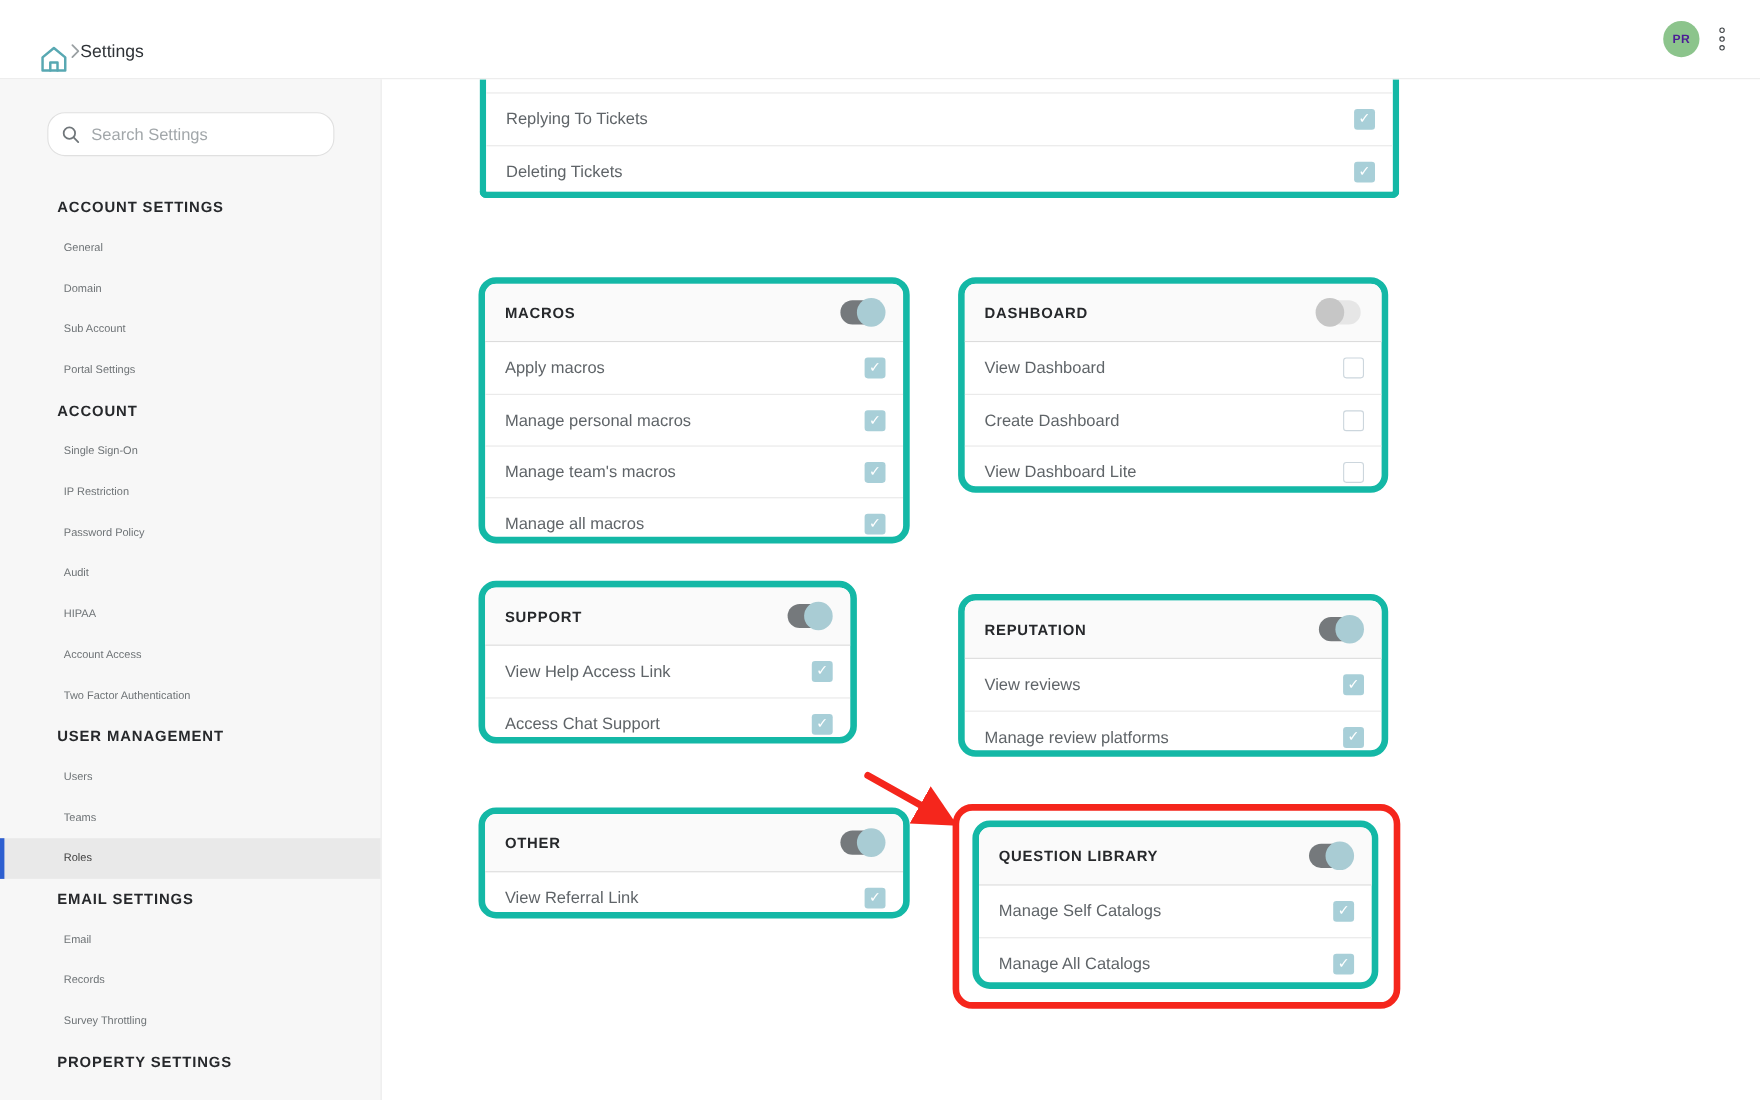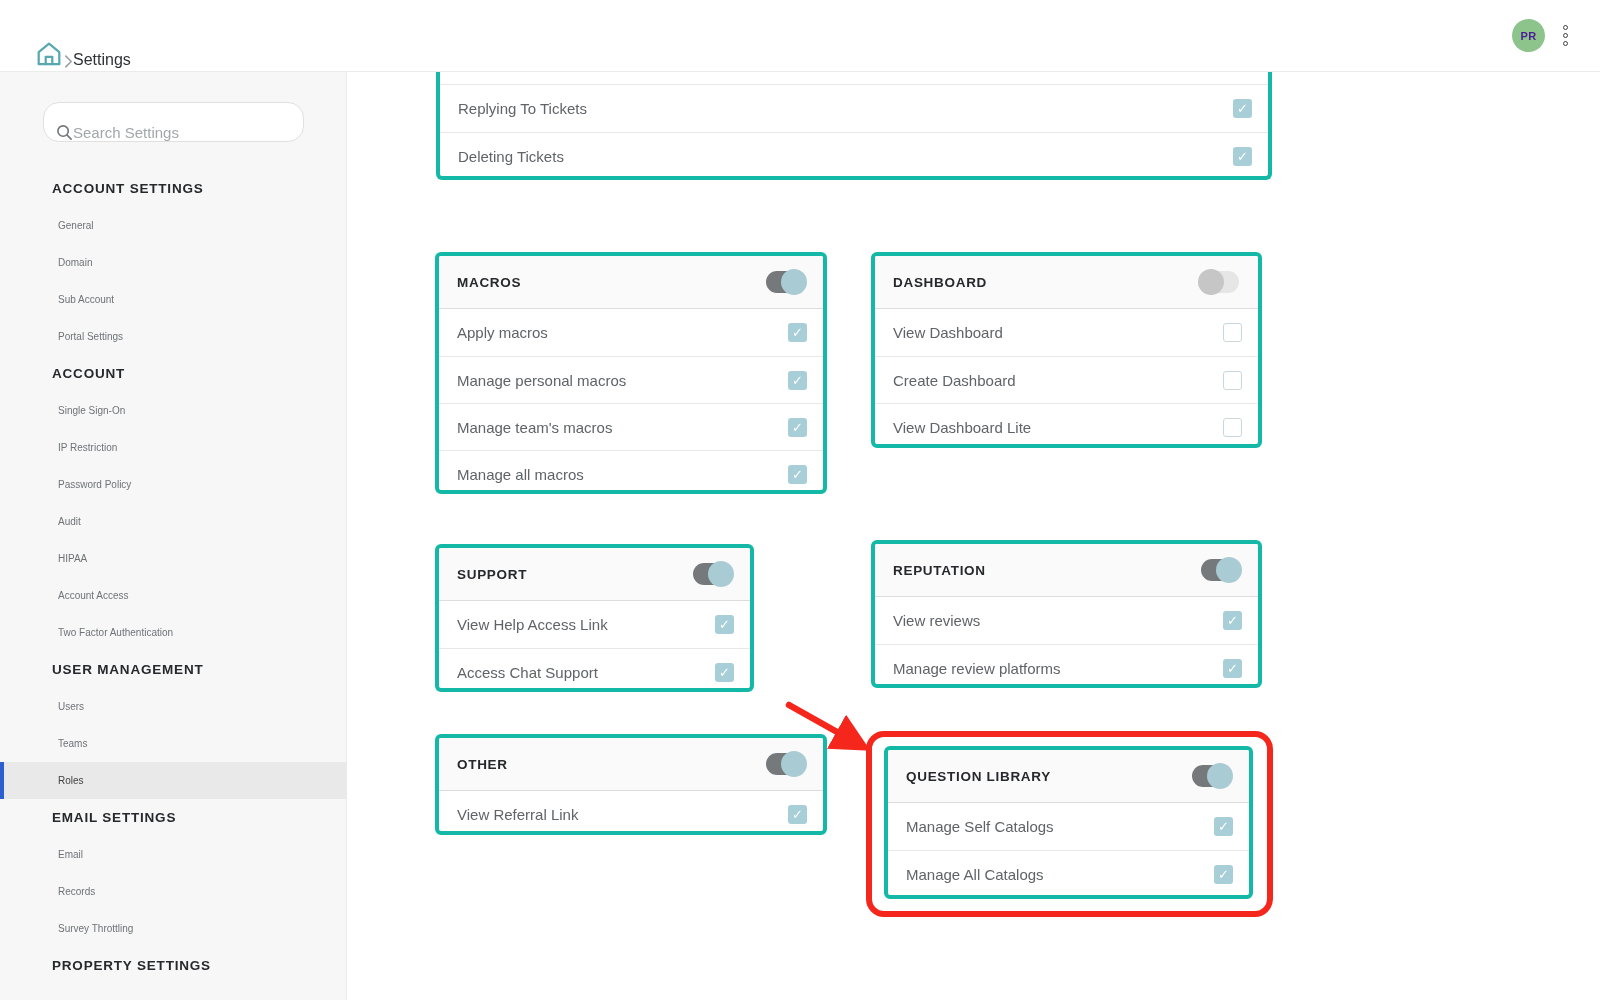--- a/index.html
+++ b/index.html
@@ -12,55 +12,55 @@
     --avatar-green:#8cc48c;
     --annotation-red:#f5261c;
     --home-icon-teal:#58a8b2;
   }
   *{margin:0;padding:0;box-sizing:border-box;}
   html,body{width:1600px;height:1000px;overflow:hidden;}
   body{font-family:"Liberation Sans","DejaVu Sans",sans-serif;background:#fff;position:relative;color:#2f3337;}
 
   
   .topbar{position:absolute;left:0;top:0;width:1600px;height:72px;background:#fff;border-bottom:1px solid #ebebeb;display:flex;align-items:center;justify-content:space-between;padding:0 28px 0 34px;z-index:5;}
-  .crumbs{display:flex;align-items:flex-end;margin-top:36px;}
+  .crumbs{display:flex;align-items:flex-start;margin-top:36px;}
   .home-icon{color:var(--home-icon-teal);display:flex;align-items:center;cursor:pointer;}
   .crumb-chev{color:#9aa0a3;display:flex;align-items:center;}
   .crumb-label{font-size:16px;color:#2f3337;}
   .top-right{display:flex;align-items:center;gap:14px;}
   .avatar{width:33px;height:33px;border-radius:50%;background:var(--avatar-green);color:#4c1d95;font-size:11px;font-weight:bold;display:flex;align-items:center;justify-content:center;letter-spacing:.3px;cursor:pointer;}
   .kebab{display:flex;flex-direction:column;gap:3px;padding:4px;cursor:pointer;}
   .kebab i{width:5px;height:5px;border:1.6px solid #3f4346;border-radius:50%;background:#fff;display:block;}
 
   
   .sidebar{position:absolute;left:0;top:72px;width:347px;height:928px;background:#f7f7f7;border-right:1px solid #ececec;overflow:hidden;}
-  .searchbox{position:absolute;left:43px;top:30px;width:261px;height:40px;background:#fff;border:1px solid #e0e0e0;border-radius:16px;display:flex;align-items:flex-end;padding:0 12px;}
+  .searchbox{position:absolute;left:43px;top:30px;width:261px;height:40px;background:#fff;border:1px solid #e0e0e0;border-radius:16px;display:flex;align-items:center;padding:0 12px;gap:10px;}
   .searchbox svg{flex:none;color:#70767a;}
   .searchbox input{border:none;outline:none;font-size:15px;color:#43484c;width:100%;font-family:inherit;background:transparent;}
   .searchbox input::placeholder{color:#a2a7aa;}
   .nav{position:absolute;left:0;top:98px;width:347px;}
   .sb-section{height:37px;display:flex;align-items:center;padding-left:52px;font-size:13.5px;font-weight:bold;color:#26282b;letter-spacing:.8px;}
   .sb-item{height:37px;display:flex;align-items:center;padding-left:58px;font-size:10px;color:#6e7376;cursor:pointer;position:relative;}
   .sb-item.selected{background:#e9e9e9;color:#404040;}
   .sb-item.selected::before{content:"";position:absolute;left:0;top:0;width:4px;height:37px;background:var(--selected-indicator-blue);}
 
   
-  .card{position:absolute;background:#fff;border:4px solid #14b8a6;border-radius:6px;overflow:hidden;}
+  .card{position:absolute;background:#fff;border:6px solid #14b8a6;border-radius:16px;overflow:hidden;}
   .card-head{height:53px;background:#fafafa;border-bottom:1px solid #dcdcdc;display:flex;align-items:center;justify-content:space-between;padding:0 16px 0 18px;}
   .card-title{font-size:13.5px;font-weight:bold;color:#26282b;letter-spacing:.7px;}
   .row{height:47px;display:flex;align-items:center;justify-content:space-between;padding:0 16px 0 18px;border-top:1px solid #e8e8e8;}
   .row:first-child{border-top:none;}
   .row-label{font-size:15px;color:#5f6468;}
   .sliver{height:13px;border-bottom:1px solid #e8e8e8;}
 
   
   #card-tickets{left:436px;top:72px;width:836px;height:108px;border-top:none;border-radius:0 0 6px 6px;}
   #card-macros{left:435px;top:252px;width:392px;height:242px;}
   #card-dashboard{left:871px;top:252px;width:391px;height:196px;}
-  #card-support{left:435px;top:544px;width:319px;height:148px;}
+  #card-support{left:435px;top:528px;width:344px;height:148px;}
   #card-reputation{left:871px;top:540px;width:391px;height:148px;}
   #card-other{left:435px;top:734px;width:392px;height:101px;}
   #card-question_library{left:884px;top:746px;width:369px;height:153px;}
 
   
   .checkbox{width:19px;height:19px;border-radius:3px;flex:none;display:flex;align-items:center;justify-content:center;cursor:pointer;}
   .checkbox.checked{background:var(--accent-teal);color:#fff;font-family:"DejaVu Sans",sans-serif;font-size:13px;font-weight:bold;}
   .checkbox.unchecked{background:#fff;border:1px solid #ccd6dd;}
 
   

